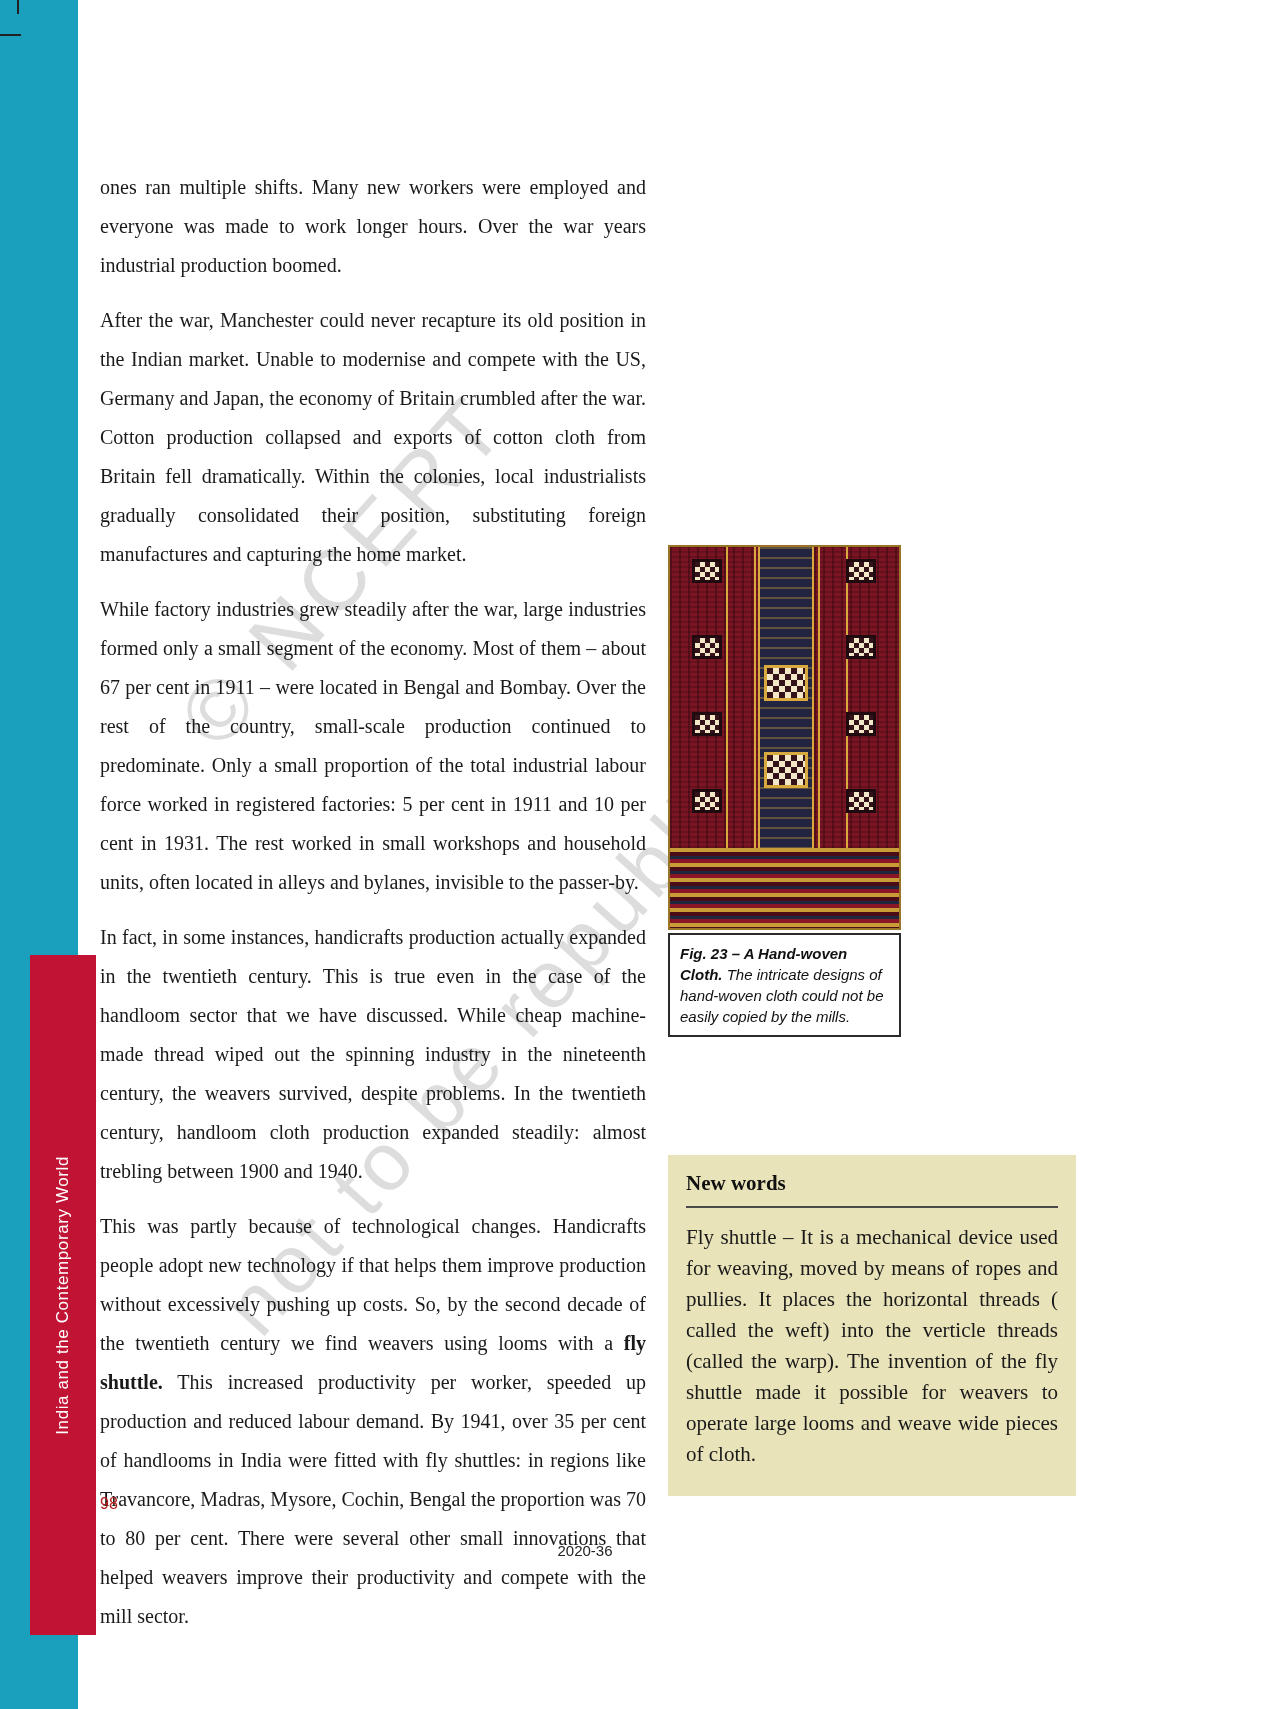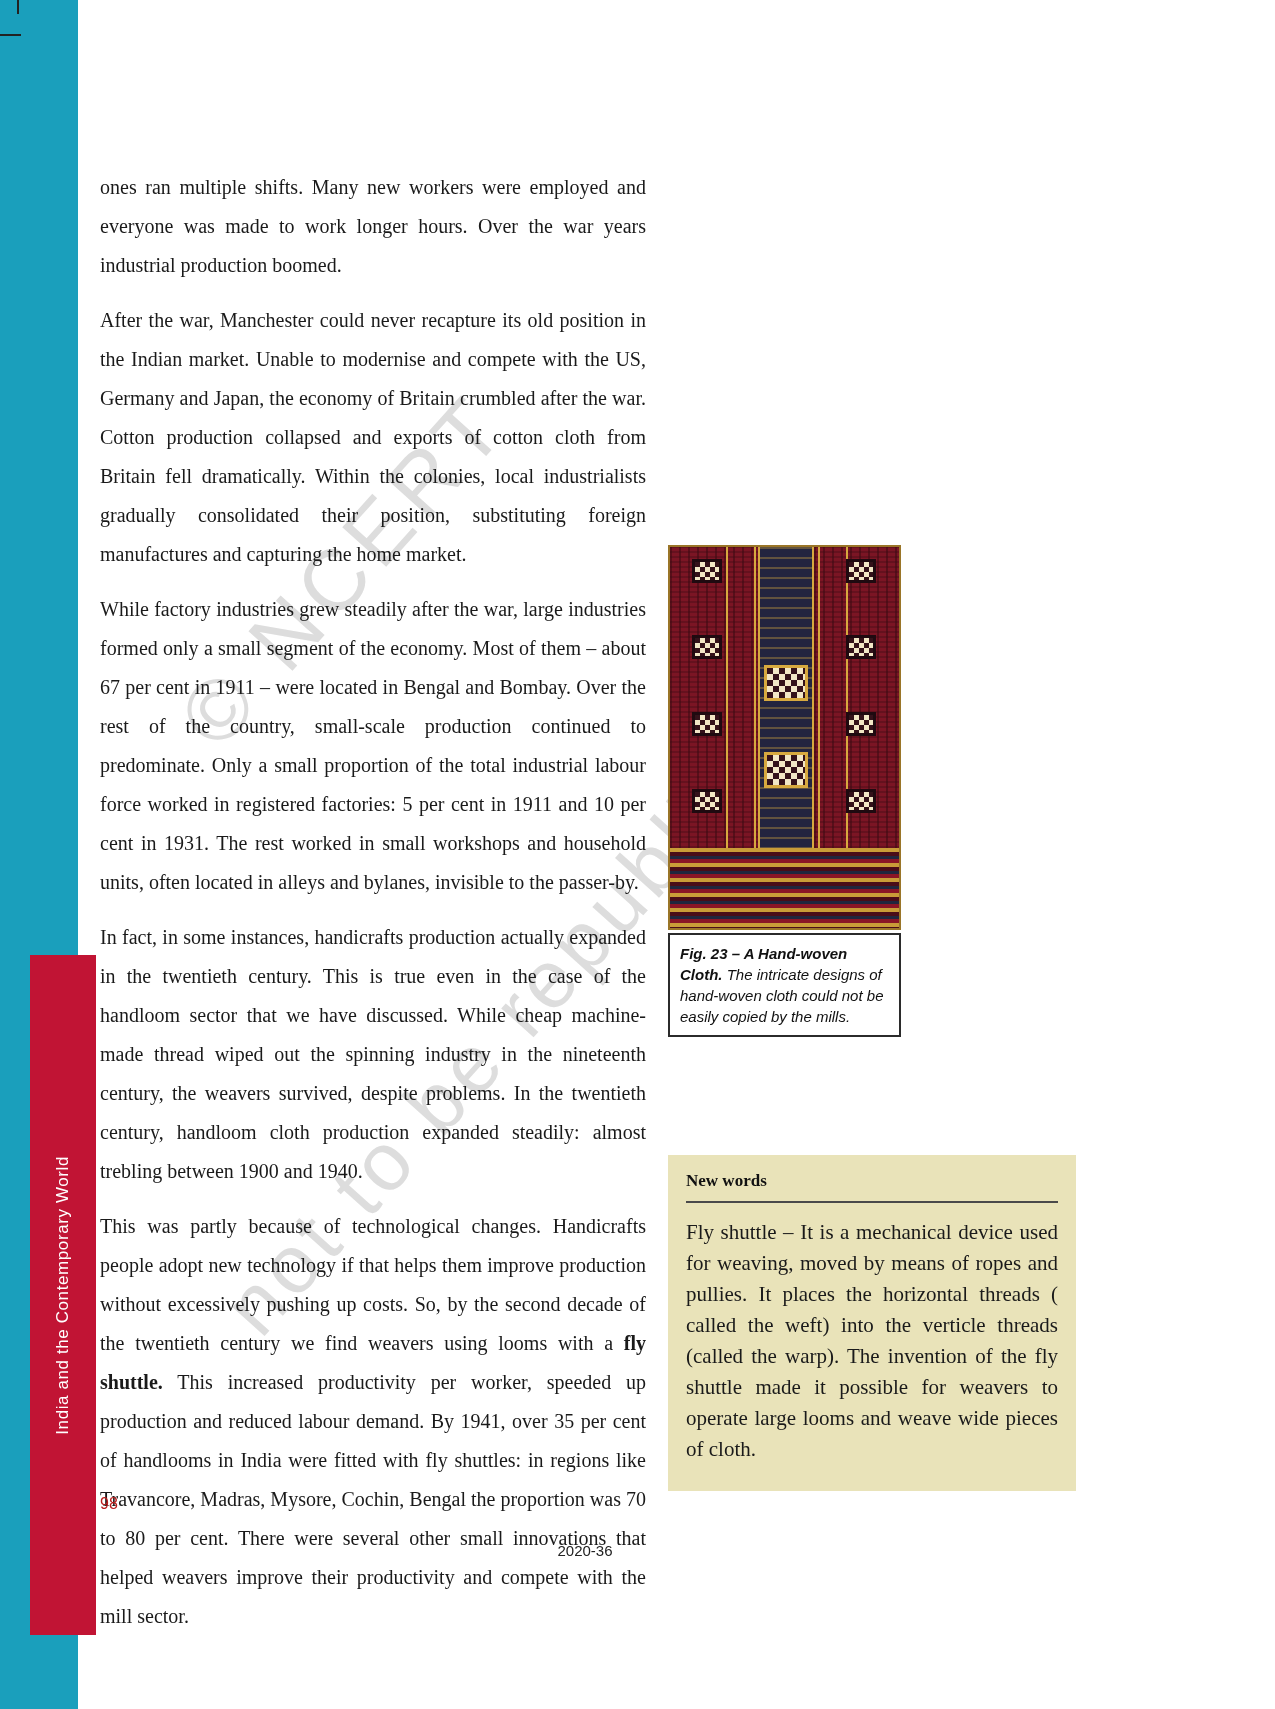--- a/index.html
+++ b/index.html
@@ -75,21 +75,21 @@
     font-family:"Liberation Sans", sans-serif; font-style:italic;
     font-size:15px; line-height:21px; color:#111;
   }
   .figure-caption .cap-bold { font-weight:bold; }
 
   
   .new-words {
     position:absolute; left:668px; top:1155px; width:408px; z-index:6;
     background:var(--box,#E9E3B9); padding:16px 18px 26px 18px;
   }
-  .new-words-title { font-size:17px; font-weight:bold; color:#111; }
+  .new-words-title { font-size:21px; font-weight:bold; color:#111; }
   .new-words-rule { border:0; border-top:2px solid #4a4a4a; margin:10px 0 14px 0; }
   .new-words-body { font-size:21px; line-height:31px; text-align:justify; color:#1a1a1a; }
 
   
   .page-number { position:absolute; left:100px; top:1495px; z-index:6;
     font-family:"Liberation Sans", sans-serif; font-size:16px; color:#b91c1c; }
   .footer-year { position:absolute; left:585px; top:1542px; transform:translateX(-50%); z-index:6;
     font-family:"Liberation Sans", sans-serif; font-size:15px; color:#222; }
 </style>
 </head>

